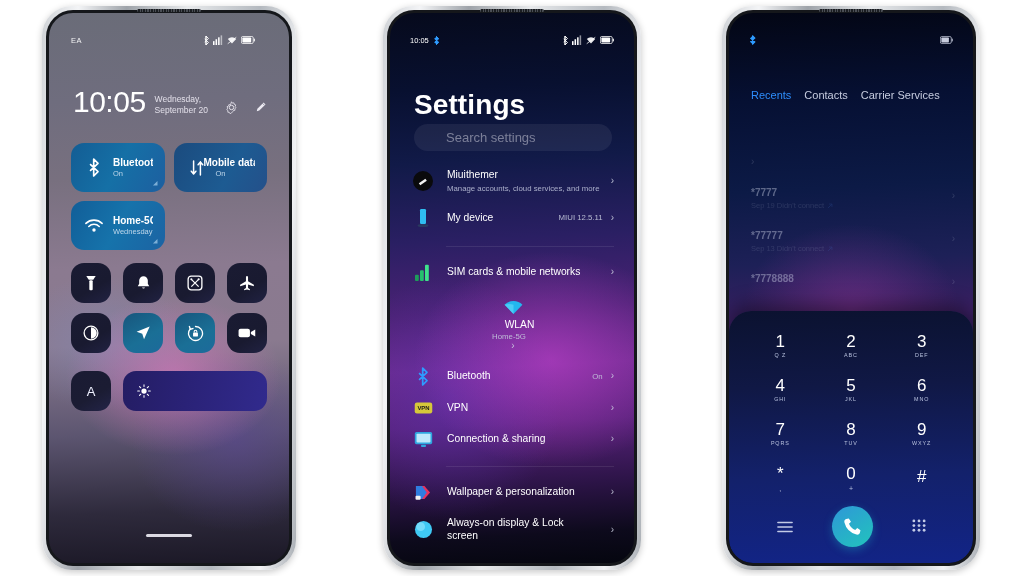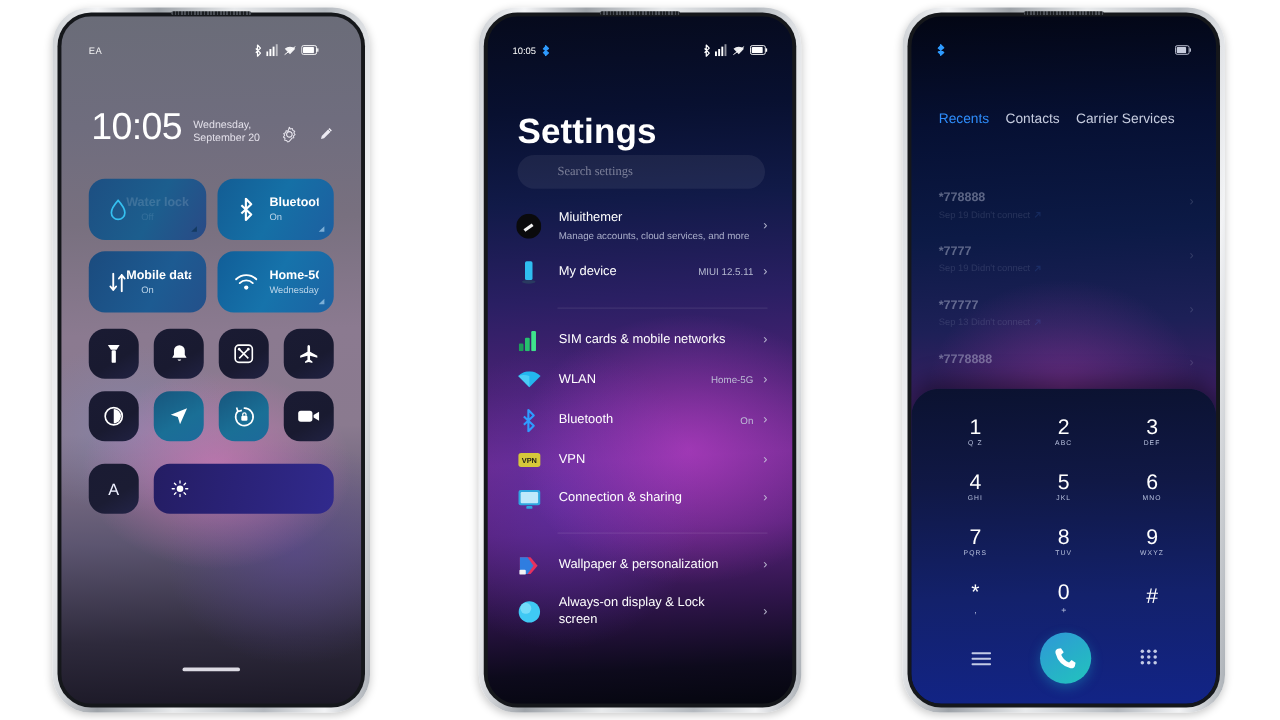--- a/index.html
+++ b/index.html
@@ -75,21 +75,21 @@
           radial-gradient(ellipse 190px 150px at 66% 63%, rgba(196,66,208,.60) 0%, rgba(130,40,150,0) 72%),
           radial-gradient(ellipse 150px 160px at 24% 70%, rgba(96,52,180,.52) 0%, rgba(60,36,120,0) 76%),
           linear-gradient(177deg,#060a1c 0%,#081030 14%,#111a48 27%,#2a1f63 41%,#4b2275 54%,#6a2a8c 64%,#57227a 74%,#2d1448 85%,#0d0a1c 94%,#05060f 100%); }
   .sbar2 { position:absolute; top:20px; left:0; right:0; height:14px; display:flex;
            align-items:center; justify-content:space-between; padding:0 20px; }
   .sbar2 .t { color:#fff; font-size:7.5px; display:flex; align-items:center; gap:4px; }
   .sbar2 .icons { display:flex; align-items:center; gap:4px; }
   .sttitle { position:absolute; top:76px; left:24px; color:#fff; font-size:28px; font-weight:700; letter-spacing:.1px; }
   .stsearch { position:absolute; top:111px; left:24px; right:22px; height:27px; border-radius:14px;
               background:rgba(255,255,255,.065); display:flex; align-items:center; padding-left:32px;
-              color:rgba(216,216,228,.5); font-size:10px;font-family:Liberation Serif, serif; }
+              color:rgba(216,216,228,.5); font-size:13px; }
 
   .stlist { position:absolute; top:150px; left:0; right:0; bottom:0; padding:0 0 0 0; }
   .srow { display:flex; align-items:center; padding:0 20px 0 22px; position:relative; }
   .srow .ic { width:22px; flex:0 0 22px; display:flex; align-items:center; justify-content:center; }
   .srow .tx { margin-left:13px; flex:1; min-width:0; }
   .srow .nm { color:#fff; font-size:10.3px; font-weight:400; line-height:1.25; }
   .srow .ds { color:#c2c7de; font-size:7.8px; line-height:1.3; margin-top:2px; opacity:.85; }
   .srow .val { color:#c5cadd; font-size:7.8px; margin-right:8px; white-space:nowrap; opacity:.9; }
   .srow .chev { color:#cfd3e4; font-size:10px; opacity:.85; line-height:1; }
   .sdiv { height:1px; margin:0 20px 0 56px; background:rgba(255,255,255,.085); }
@@ -177,34 +177,20 @@
                   <path d="M10 1.2l1.3 2.1 2.4-.5.6 2.4 2.3.9-1.1 2.2 1.5 1.9-1.9 1.6.3 2.4-2.4.3-1.2 2.1L10 18.4l-2.1 1.2-1.2-2.1-2.4-.3.3-2.4-1.9-1.6L4.2 11 3.1 8.8l2.3-.9.6-2.4 2.4.5z" fill="none" stroke="#eceaf2" stroke-width="1.3" stroke-linejoin="round" opacity=".95"></path>
                 </svg>
               <svg width="13" height="13" viewBox="0 0 20 20">
                   <path d="M14.8 2.3l2.9 2.9-9.6 9.6-3.8.9.9-3.8z" fill="#eceaf2"></path>
                   <path d="M13.3 3.8l2.9 2.9" stroke="#6a6c78" stroke-width="1"></path>
                 </svg>
             </span>
           </div>
 
           <div class="tiles">
-            <div class="tile t-wa faded clip">
-              <span class="ti">
-                <svg width="15" height="18" viewBox="0 0 16 20">
-                    <path d="M8 1.5C8 1.5 2 8.2 2 12.4a6 6 0 0 0 12 0C14 8.2 8 1.5 8 1.5z" fill="none" stroke="#35c0f0" stroke-width="1.5"></path>
-                  </svg>
-              </span>
-              <span class="tt">
-                <div class="tname">Water lock</div>
-                <div class="tsub">Off</div>
-              </span>
-              <svg class="corner" viewBox="0 0 8 8">
-                  <path d="M7.4 7.4H2.2L7.4 2.2z" fill="#0f3355"></path>
-                </svg>
-            </div>
 
             <div class="tile t-bt">
               <span class="ti">
                 <svg width="12" height="19" viewBox="0 0 11 19">
                     <path d="M5.2 1v17l4.3-4.4L1.6 6.2M5.2 18V1l4.3 4.4L1.6 12.8" fill="none" stroke="#fff" stroke-width="1.7" stroke-linejoin="round"></path>
                   </svg>
               </span>
               <span class="tt">
                 <div class="tname">Bluetooth</div>
                 <div class="tsub">On</div>
@@ -398,21 +384,21 @@
                     <rect x="5.3" y="6.5" width="4" height="11.5" rx="1" fill="#26c06e"></rect>
                     <rect x="10.6" y="0.8" width="4" height="17.2" rx="1" fill="#3fe38c"></rect>
                   </svg>
               </span>
               <span class="tx">
                 <div class="nm">SIM cards &amp; mobile networks</div>
               </span>
               <span class="chev">›</span>
             </div>
 
-            <div class="srow" style="padding-top:8px;padding-bottom:8px;">
+            <div class="srow" style="padding-top:8px;padding-bottom:8px;flex-direction:column;">
               <span class="ic">
                 <svg width="19" height="14" viewBox="0 0 20 14">
                     <path d="M10 13.2 0.6 3.6a13.2 13.2 0 0 1 18.8 0z" fill="#23b6ef"></path>
                     <path d="M10 13.2 0.6 3.6a13.2 13.2 0 0 1 9.4 0z" fill="#55d2f7" opacity=".8"></path>
                   </svg>
               </span>
               <span class="tx">
                 <div class="nm">WLAN</div>
               </span>
               <span class="val">Home-5G</span>
@@ -513,29 +499,20 @@
 
           <div class="tabs">
             <span class="tab active">Recents</span>
             <span class="tab">Contacts</span>
             <span class="tab">Carrier Services</span>
           </div>
 
 
           <div class="calls">
             <div class="crow" style="padding-bottom:20px;">
-              <span class="ct">
-                <div class="cn">*778888</div>
-                <div class="cs">
-                  <span>Sep 19 Didn't connect</span>
-                  <svg width="6" height="6" viewBox="0 0 8 8">
-                      <path d="M1.4 6.6 6.6 1.4M2.8 1.4h3.8v3.8" fill="none" stroke="#4a7fe0" stroke-width="1.2"></path>
-                    </svg>
-                </div>
-              </span>
               <span class="cc2">›</span>
             </div>
             <div class="crow" style="padding-bottom:20px;">
               <span class="ct">
                 <div class="cn">*7777</div>
                 <div class="cs">
                   <span>Sep 19 Didn't connect</span>
                   <svg width="6" height="6" viewBox="0 0 8 8">
                       <path d="M1.4 6.6 6.6 1.4M2.8 1.4h3.8v3.8" fill="none" stroke="#4a7fe0" stroke-width="1.2"></path>
                     </svg>

